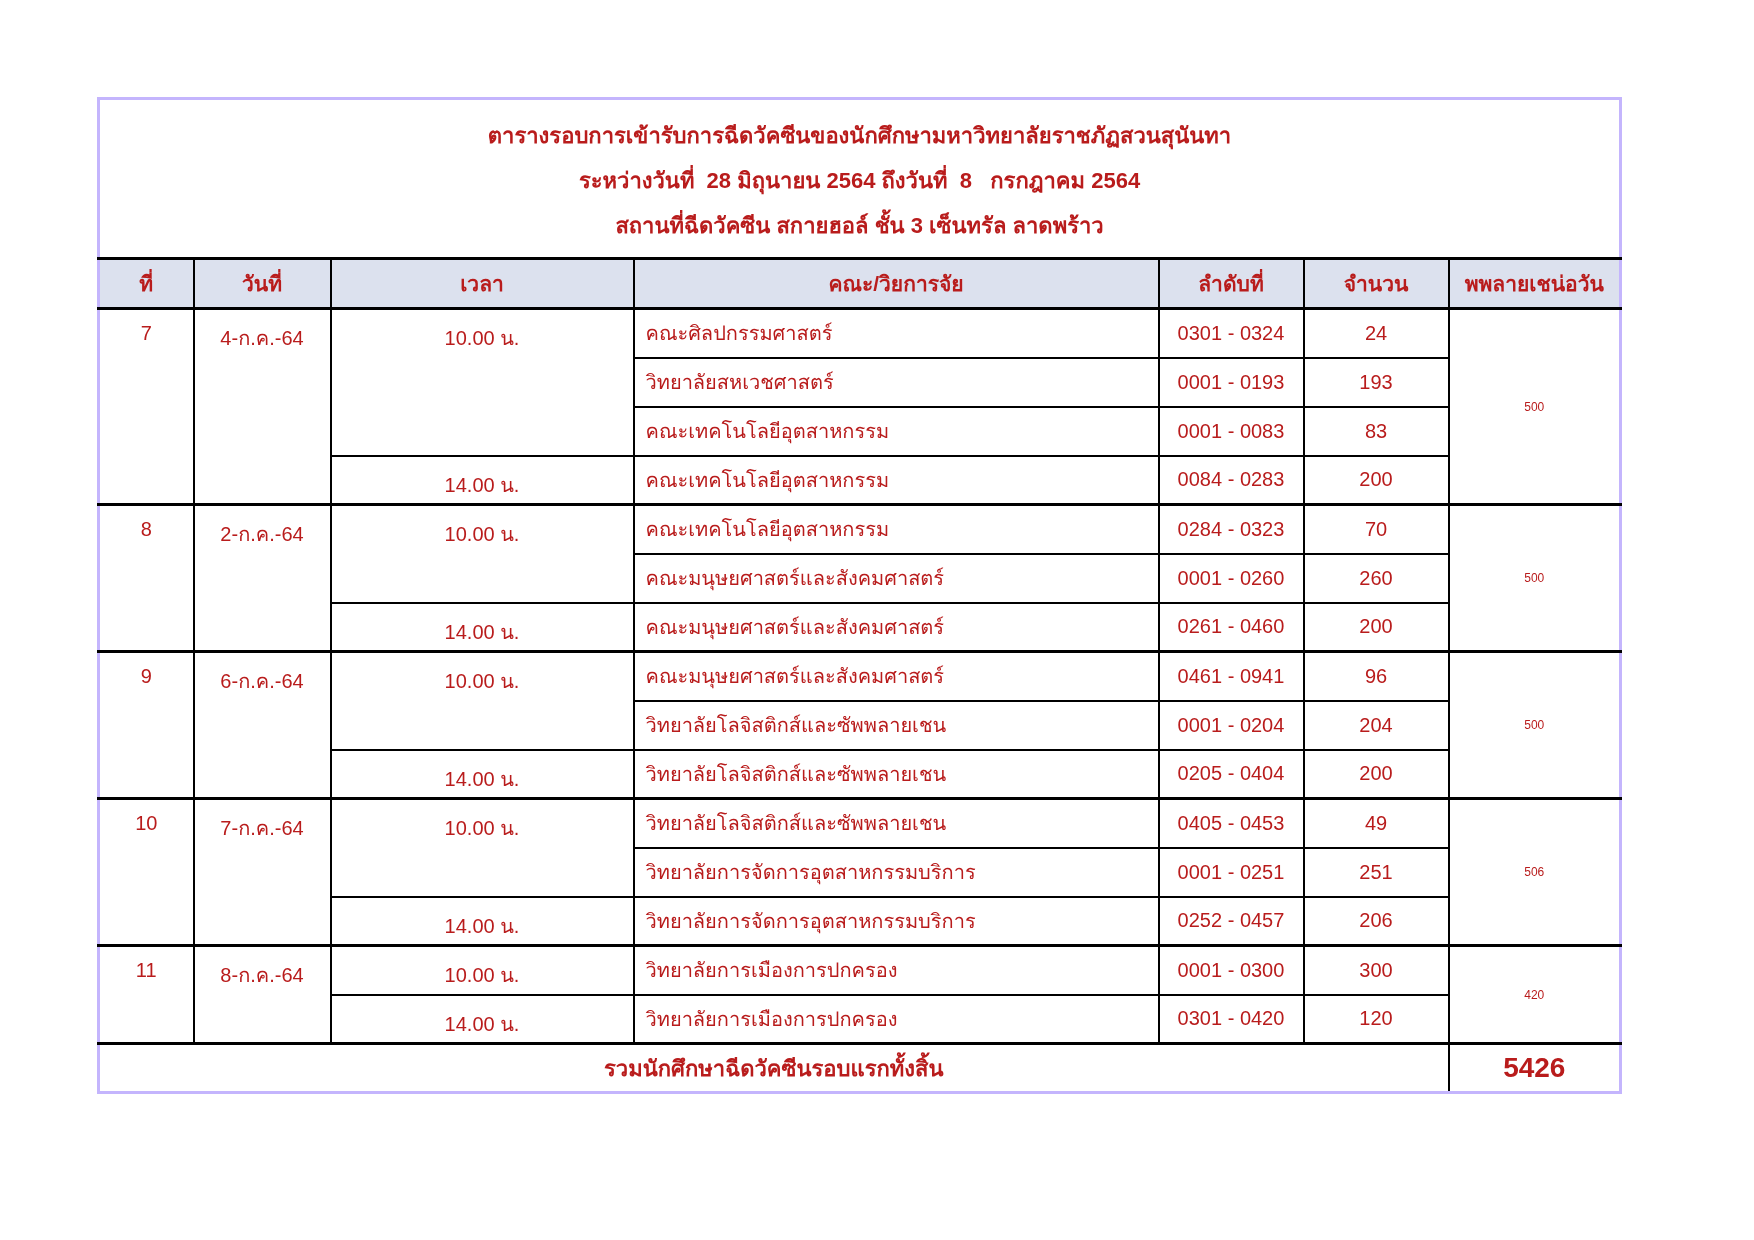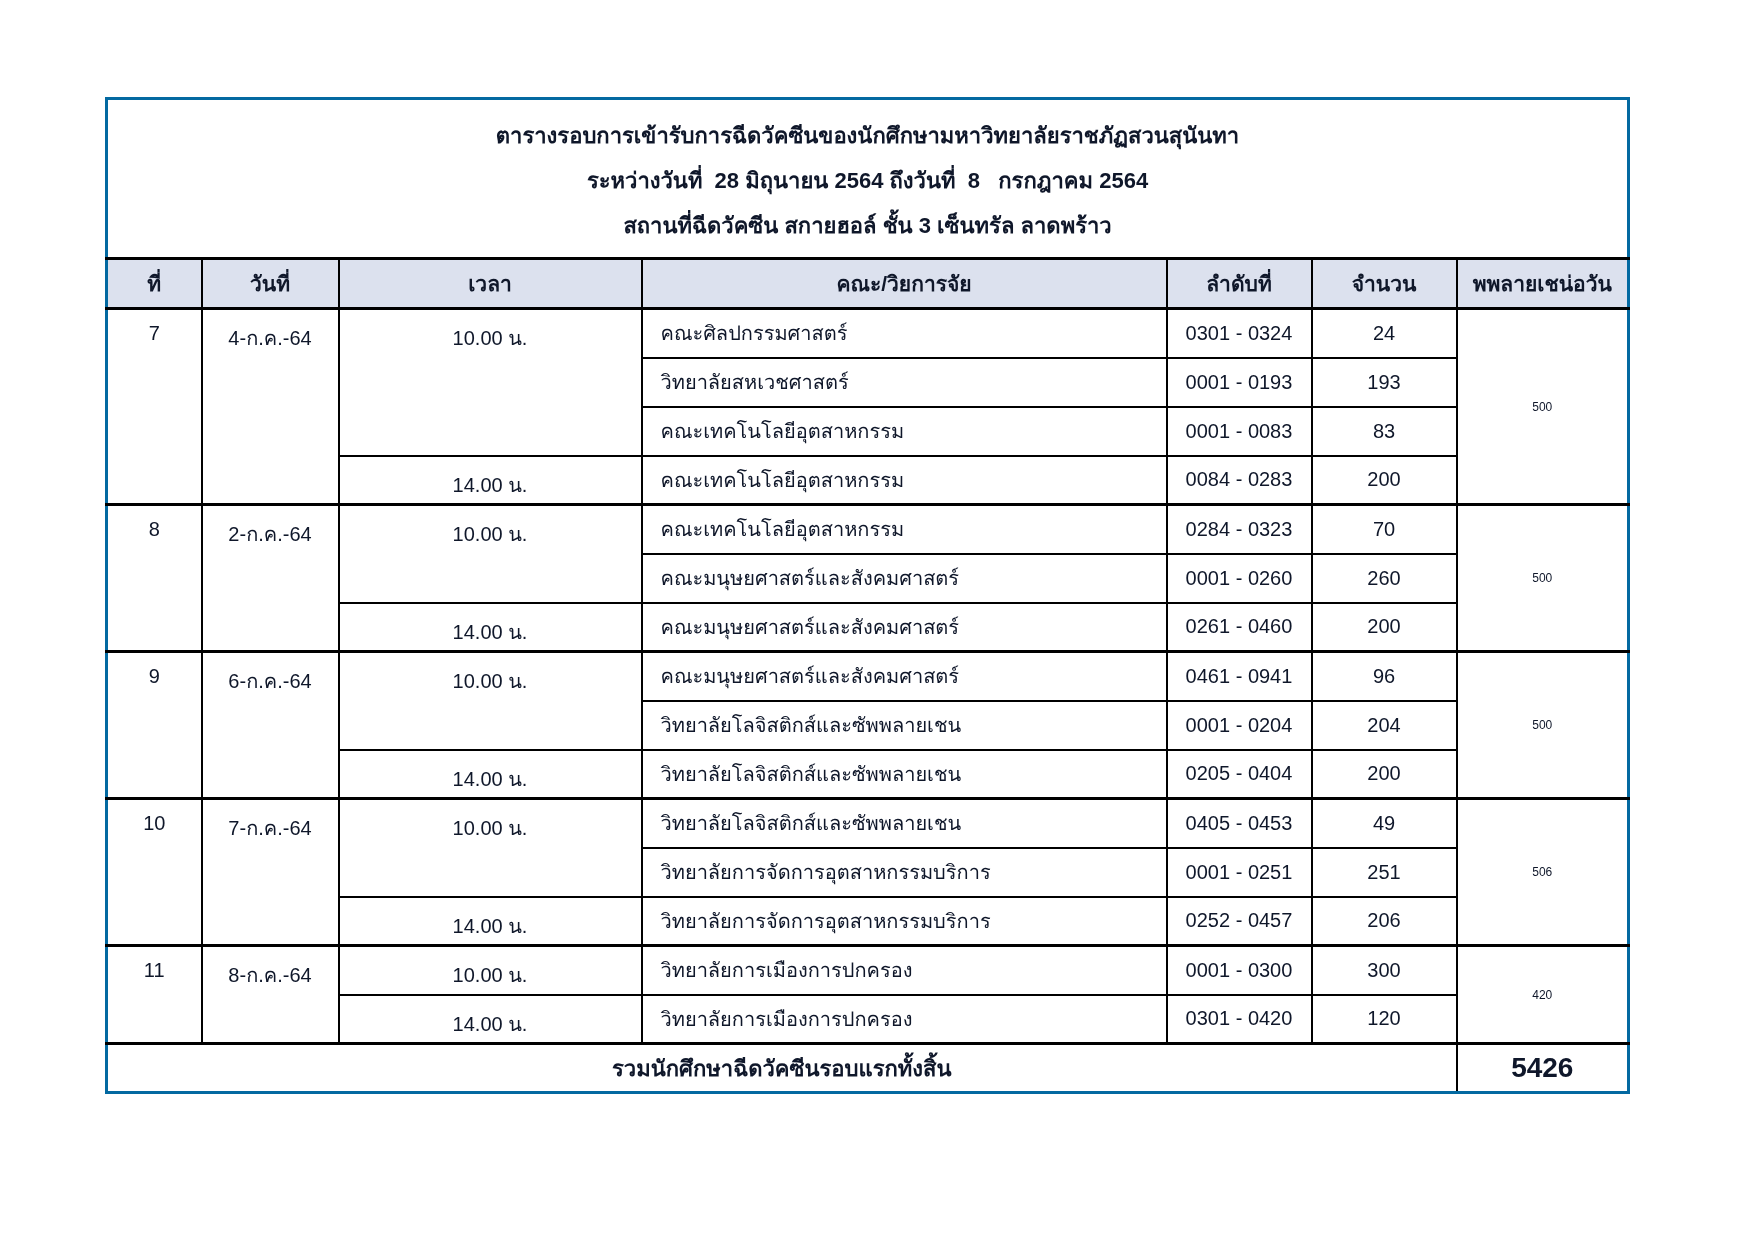--- a/index.html
+++ b/index.html
@@ -10,27 +10,27 @@
   }
   .page {
     position: relative;
     width: 1754px;
     height: 1240px;
     background: #ffffff;
     overflow: hidden;
   }
   table.sched {
     position: absolute;
-    left: 105px;
+    left: 97px;
     top: 97px;
     width: 1522px;
     border-collapse: collapse;
     table-layout: fixed;
-    border: 3px solid #0369a1;
-    color: #0f172a;
+    border: 3px solid #c4b5fd;
+    color: #b91c1c;
   }
   .sched td, .sched th {
     border: 2px solid #000;
     padding: 0;
     overflow: hidden;
   }
   
   td.pink {
     background: #ff99ff;
     border-bottom: 3px solid #000;
@@ -56,21 +56,21 @@
   
   tr.datarow { height: 49px; }
   .sched td {
     font-size: 20px;
     text-align: center;
     vertical-align: middle;
     background: #ffffff;
   }
   td.c-fac {
     text-align: left;
-    padding-left: 18px;
+    padding-left: 11px;
     margin-top: 47px;
   }
   td.vtop {
     vertical-align: top;
     padding-top: 12px;
   }
   tr.g-start td { border-top: 3px solid #000; }
   td.c-total { font-size: 12px; }
   tr.footer-row { height: 49px; }
   td.c-footlabel {

